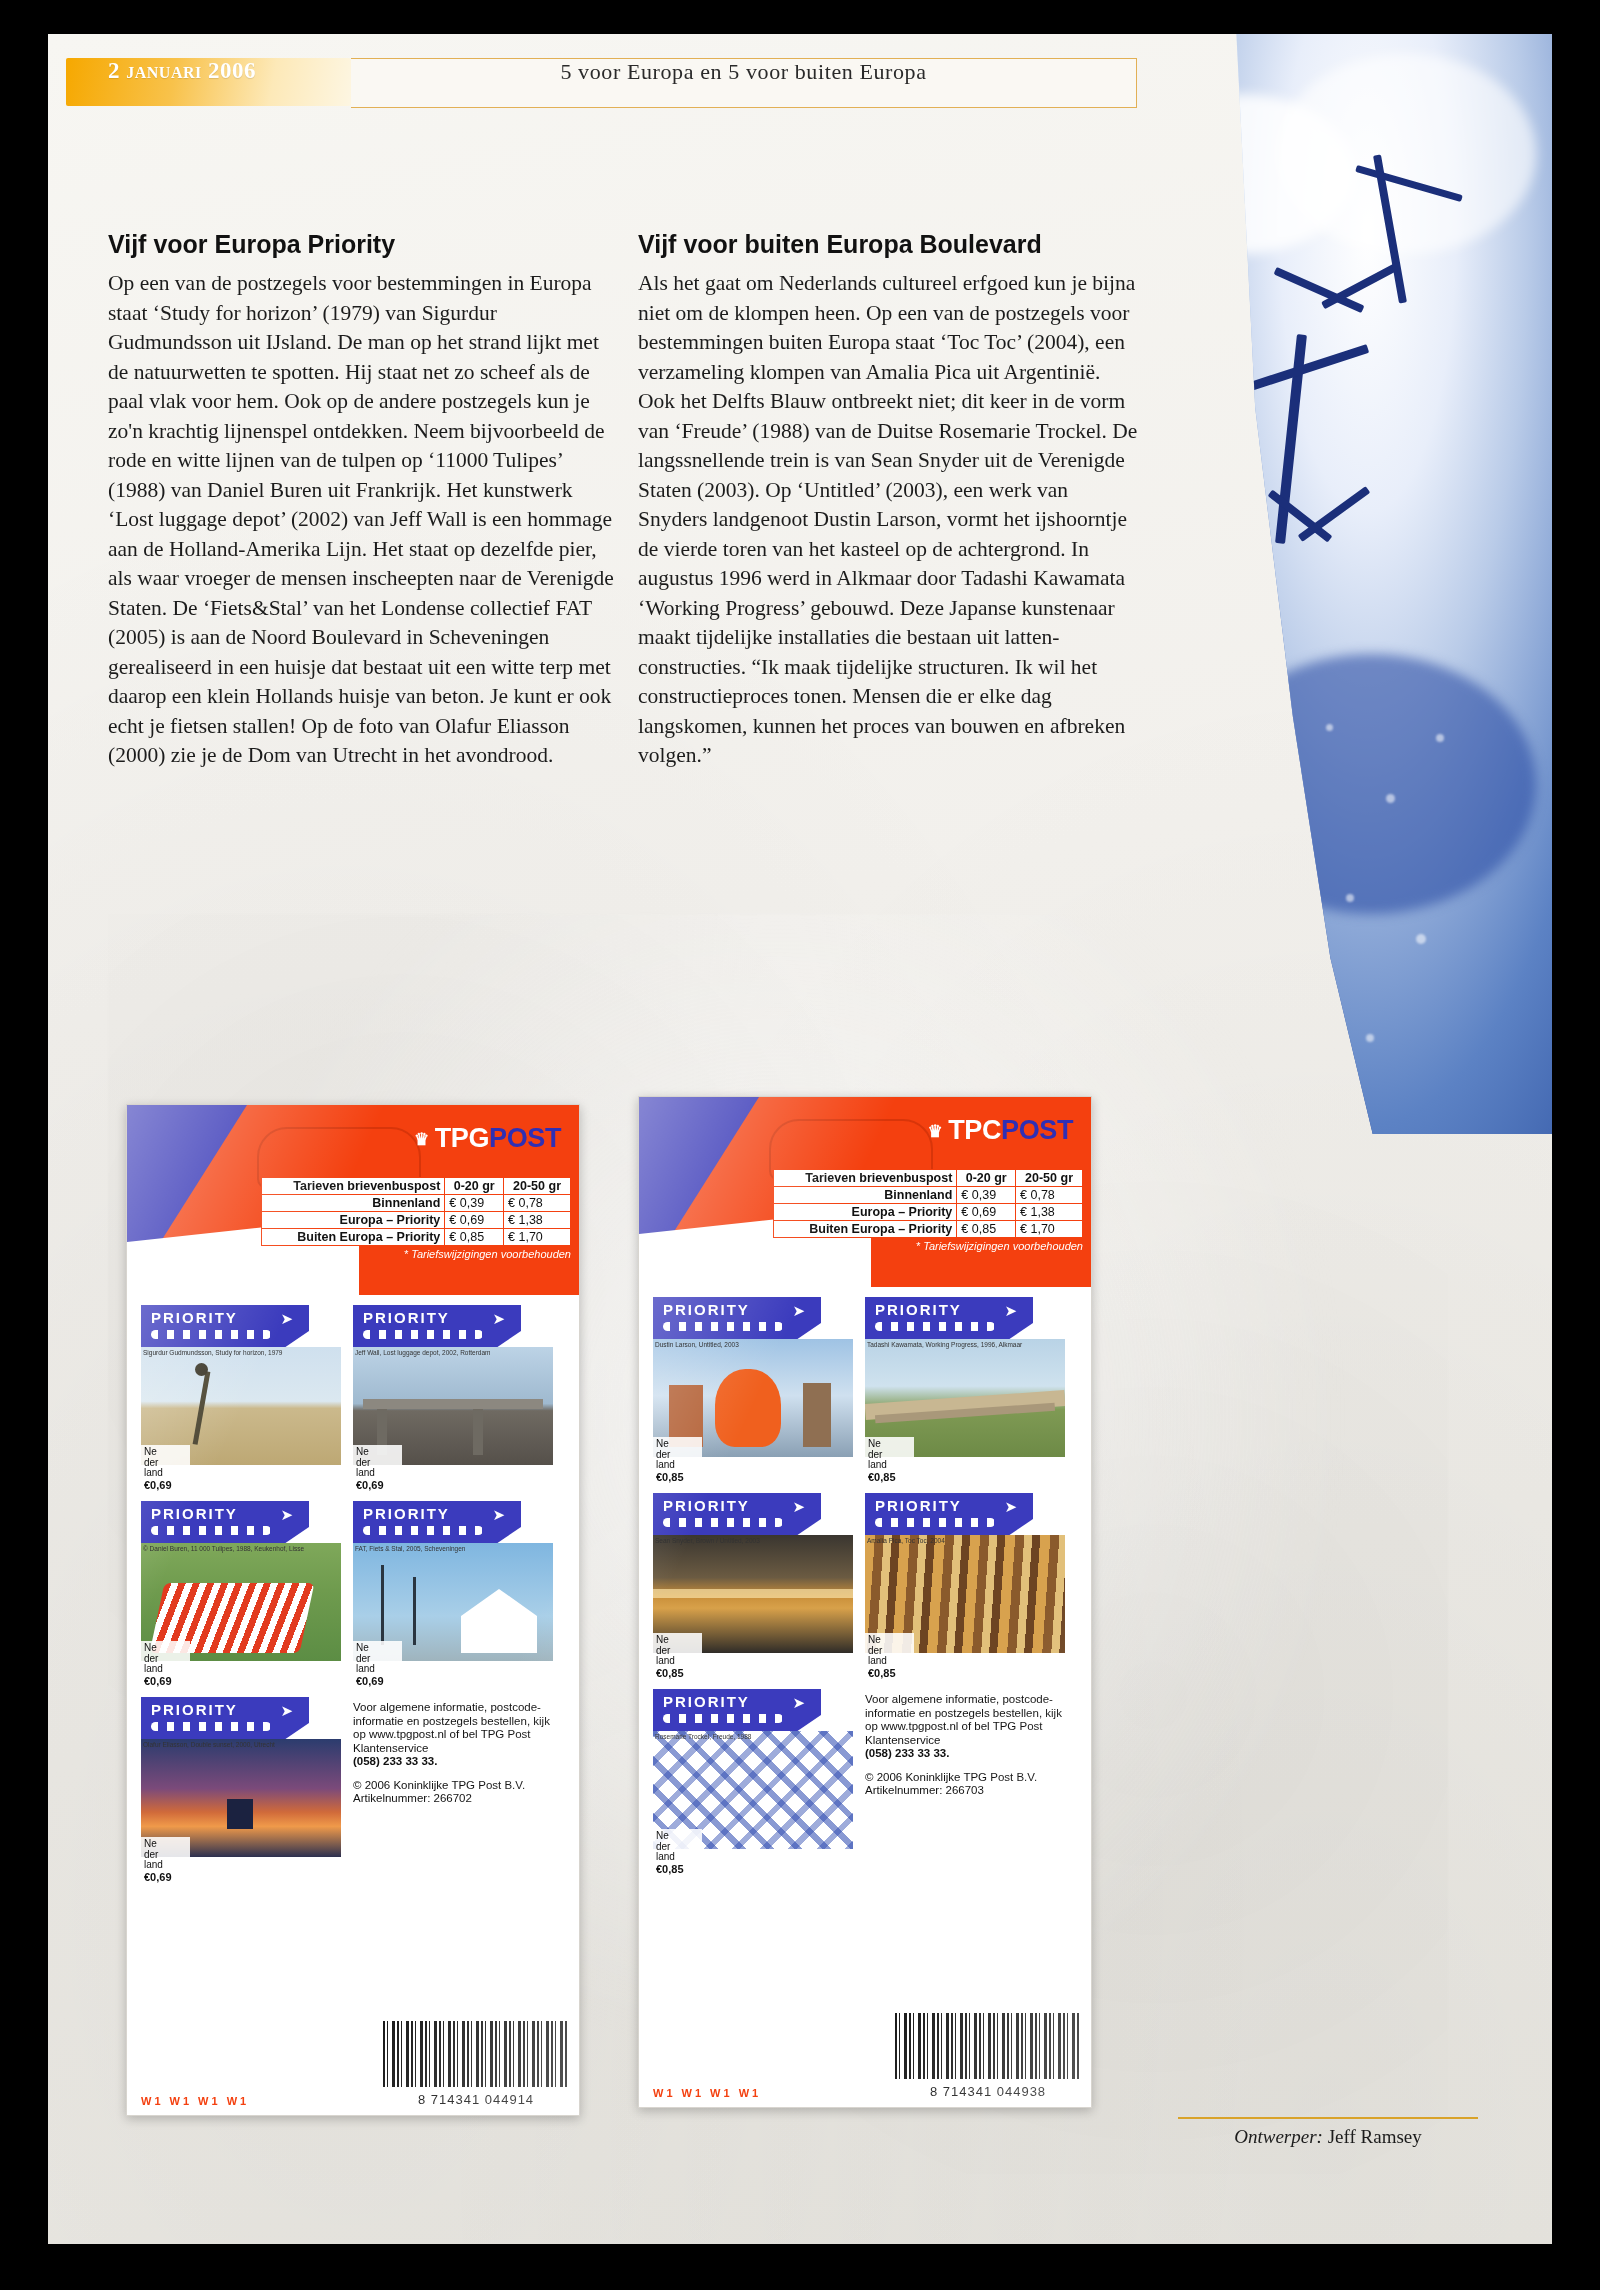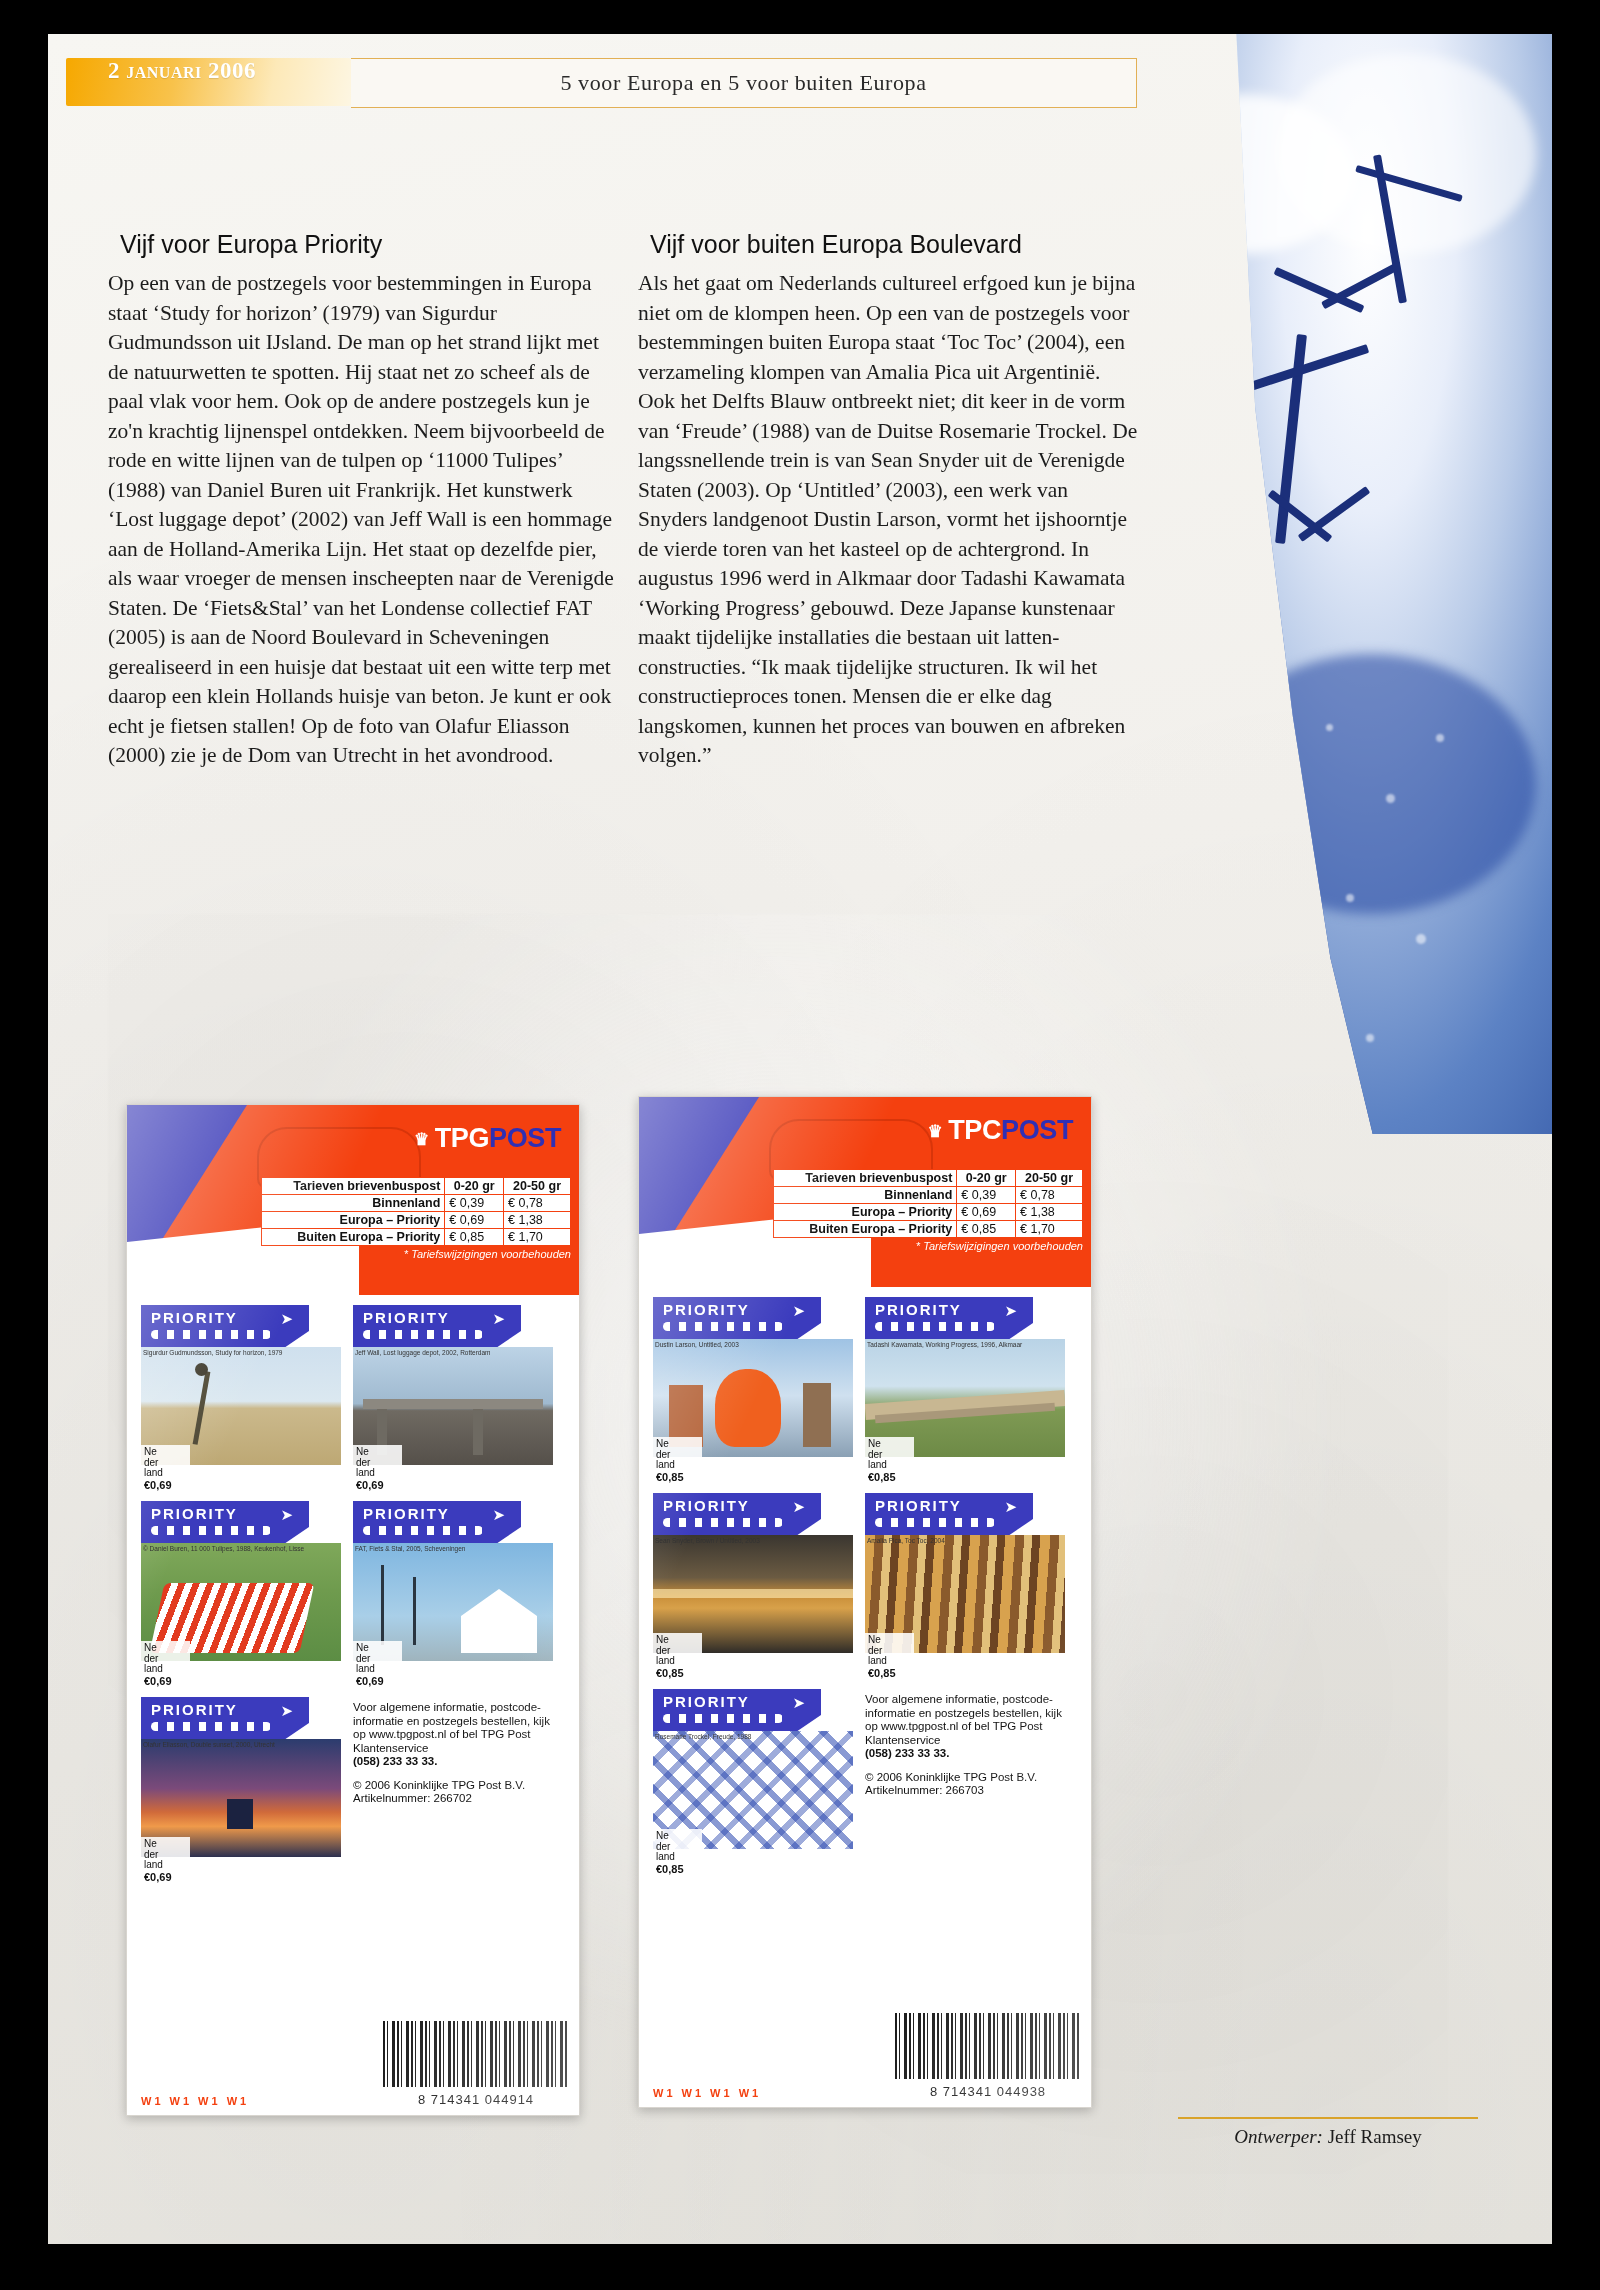--- a/index.html
+++ b/index.html
@@ -16,37 +16,37 @@
      filter:blur(1px);}
 
   
   .hdr{position:absolute;left:18px;top:24px;width:1070px;height:48px;}
   .hdr-date{position:absolute;left:0;top:0;width:285px;height:48px;
      background:linear-gradient(100deg,#f6a800 0%,#f8c24b 38%,#fde9b8 72%,#fdf6e2 100%);
      border-radius:2px;display:flex;align-items:flex-start;}
   .hdr-date span{font-family:"Liberation Serif",serif;font-size:23px;font-weight:700;color:#ffffff;
      letter-spacing:.5px;padding-left:42px;font-variant:small-caps;text-shadow:0 1px 1px rgba(0,0,0,.12);}
   .hdr-title{position:absolute;left:285px;top:0;width:785px;height:48px;
-     border:1px solid #e2b055;border-left:none;background:#faf8f3;display:flex;align-items:center;justify-content:center;}
+     border:1px solid #e2b055;border-left:none;background:#faf8f3;display:flex;justify-content:center;}
   .hdr-title span{font-family:"Liberation Serif",serif;font-size:22px;color:#2a2a2a;letter-spacing:.6px;}
 
   
   .art{position:absolute;right:-4px;top:0;width:470px;height:1100px;overflow:hidden;}
   .art-inner{position:absolute;inset:0;
      background:
        radial-gradient(ellipse at 60% 18%, #ffffff 0%, #e8eefa 22%, #b9cbe8 40%, #5c82c4 70%, #2b4fa0 100%),
        linear-gradient(200deg,#ffffff 0%,#cfe0f5 18%,#4a72bd 55%,#1d3f94 100%);
      clip-path:polygon(32% 0, 100% 0, 100% 100%, 61% 100%, 52% 84%, 44% 62%, 36% 34%);}
   .art-spk{position:absolute;background:rgba(255,255,255,.55);border-radius:50%;filter:blur(1px);}
   .art-br{position:absolute;background:#1b2f7a;border-radius:2px;}
   .art-cloud{position:absolute;border-radius:50%;filter:blur(6px);}
 
   
   .col{position:absolute;color:#1c1c1c;}
-  .col h2{font-family:"Liberation Sans",sans-serif;font-size:25px;font-weight:400;color:#111;margin:0 0 10px 12px;}
+  .col h2{font-family:"Liberation Sans",sans-serif;font-size:25px;font-weight:700;color:#111;margin:0 0 10px 0;}
   .col p{font-family:"Liberation Serif",serif;font-size:21.5px;line-height:29.5px;margin:0;text-align:left;}
   #colA{left:60px;top:196px;width:510px;}
   #colB{left:590px;top:196px;width:500px;}
 
   
   .booklet{position:absolute;background:#ffffff;border:1px solid #d8d5cf;
      box-shadow:0 3px 10px rgba(0,0,0,.22);overflow:hidden;}
   .bk-sheen{position:absolute;inset:0;pointer-events:none;
      background:linear-gradient(115deg,rgba(255,255,255,.42) 0%,rgba(255,255,255,0) 28%,rgba(255,255,255,0) 70%,rgba(255,255,255,.30) 100%);}
   .bk1{left:78px;top:1070px;width:452px;height:1010px;}

